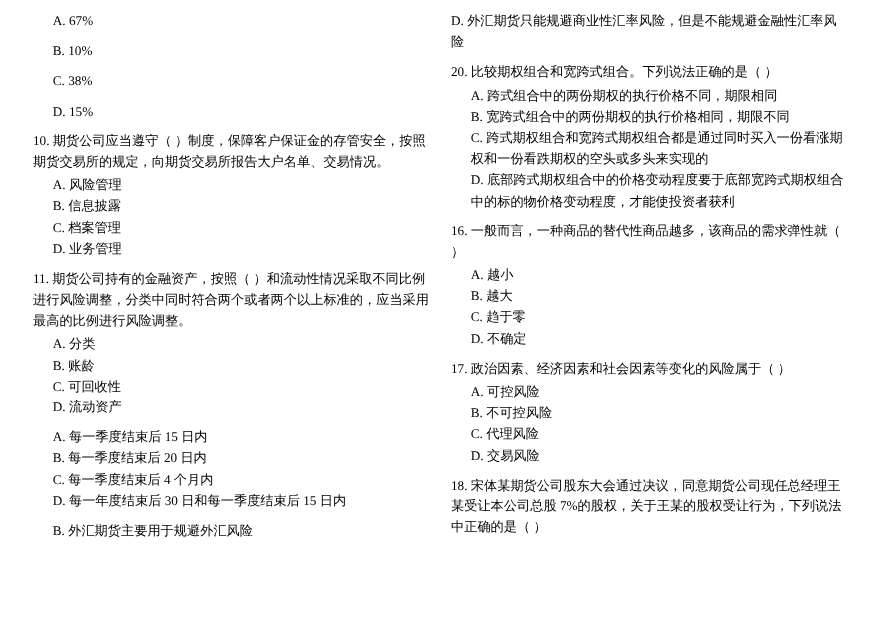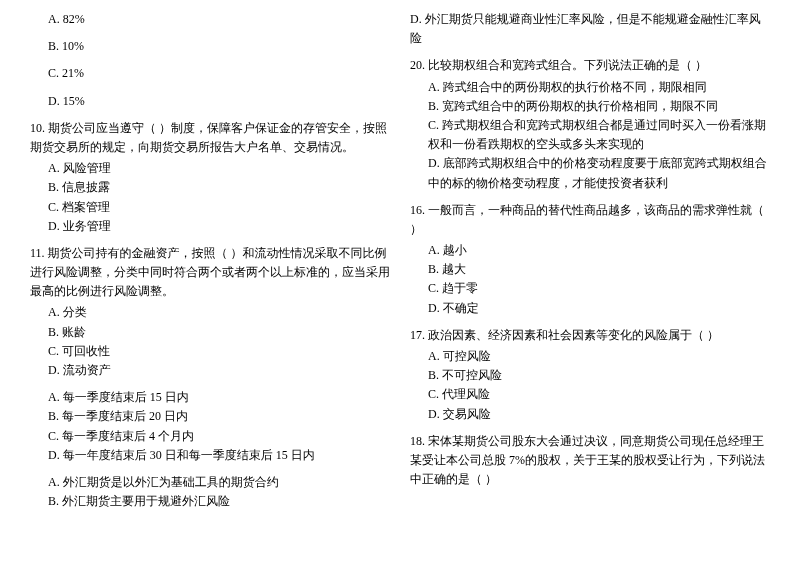--- a/index.html
+++ b/index.html
@@ -42,29 +42,29 @@
   </style>
 </head>
 <body>
 
 <div class="page">
   <div class="columns">
 
     <div class="col">
 
       <div class="question">
-        <div class="option">A. 82%</div>
+        <div class="option">A. 67%</div>
       </div>
 
       <div class="question">
         <div class="option">B. 10%</div>
       </div>
 
       <div class="question">
-        <div class="option">C. 21%</div>
+        <div class="option">C. 38%</div>
       </div>
 
       <div class="question">
         <div class="option">D. 15%</div>
       </div>
 
       <div class="question">
         <div class="question-text">10. 期货公司应当遵守（  ）制度，保障客户保证金的存管安全，按照期货交易所的规定，向期货交易所报告大户名单、交易情况。</div>
         <div class="option">A. 风险管理</div>
         <div class="option">B. 信息披露</div>
@@ -81,21 +81,20 @@
       </div>
 
       <div class="question">
         <div class="option">A. 每一季度结束后 15 日内</div>
         <div class="option">B. 每一季度结束后 20 日内</div>
         <div class="option">C. 每一季度结束后 4 个月内</div>
         <div class="option">D. 每一年度结束后 30 日和每一季度结束后 15 日内</div>
       </div>
 
       <div class="question">
-        <div class="option">A. 外汇期货是以外汇为基础工具的期货合约</div>
         <div class="option">B. 外汇期货主要用于规避外汇风险</div>
 
       </div>
 
     </div>
 
     <div class="col">
 
       <div class="question">
         <div class="question-text">D. 外汇期货只能规避商业性汇率风险，但是不能规避金融性汇率风险</div>

